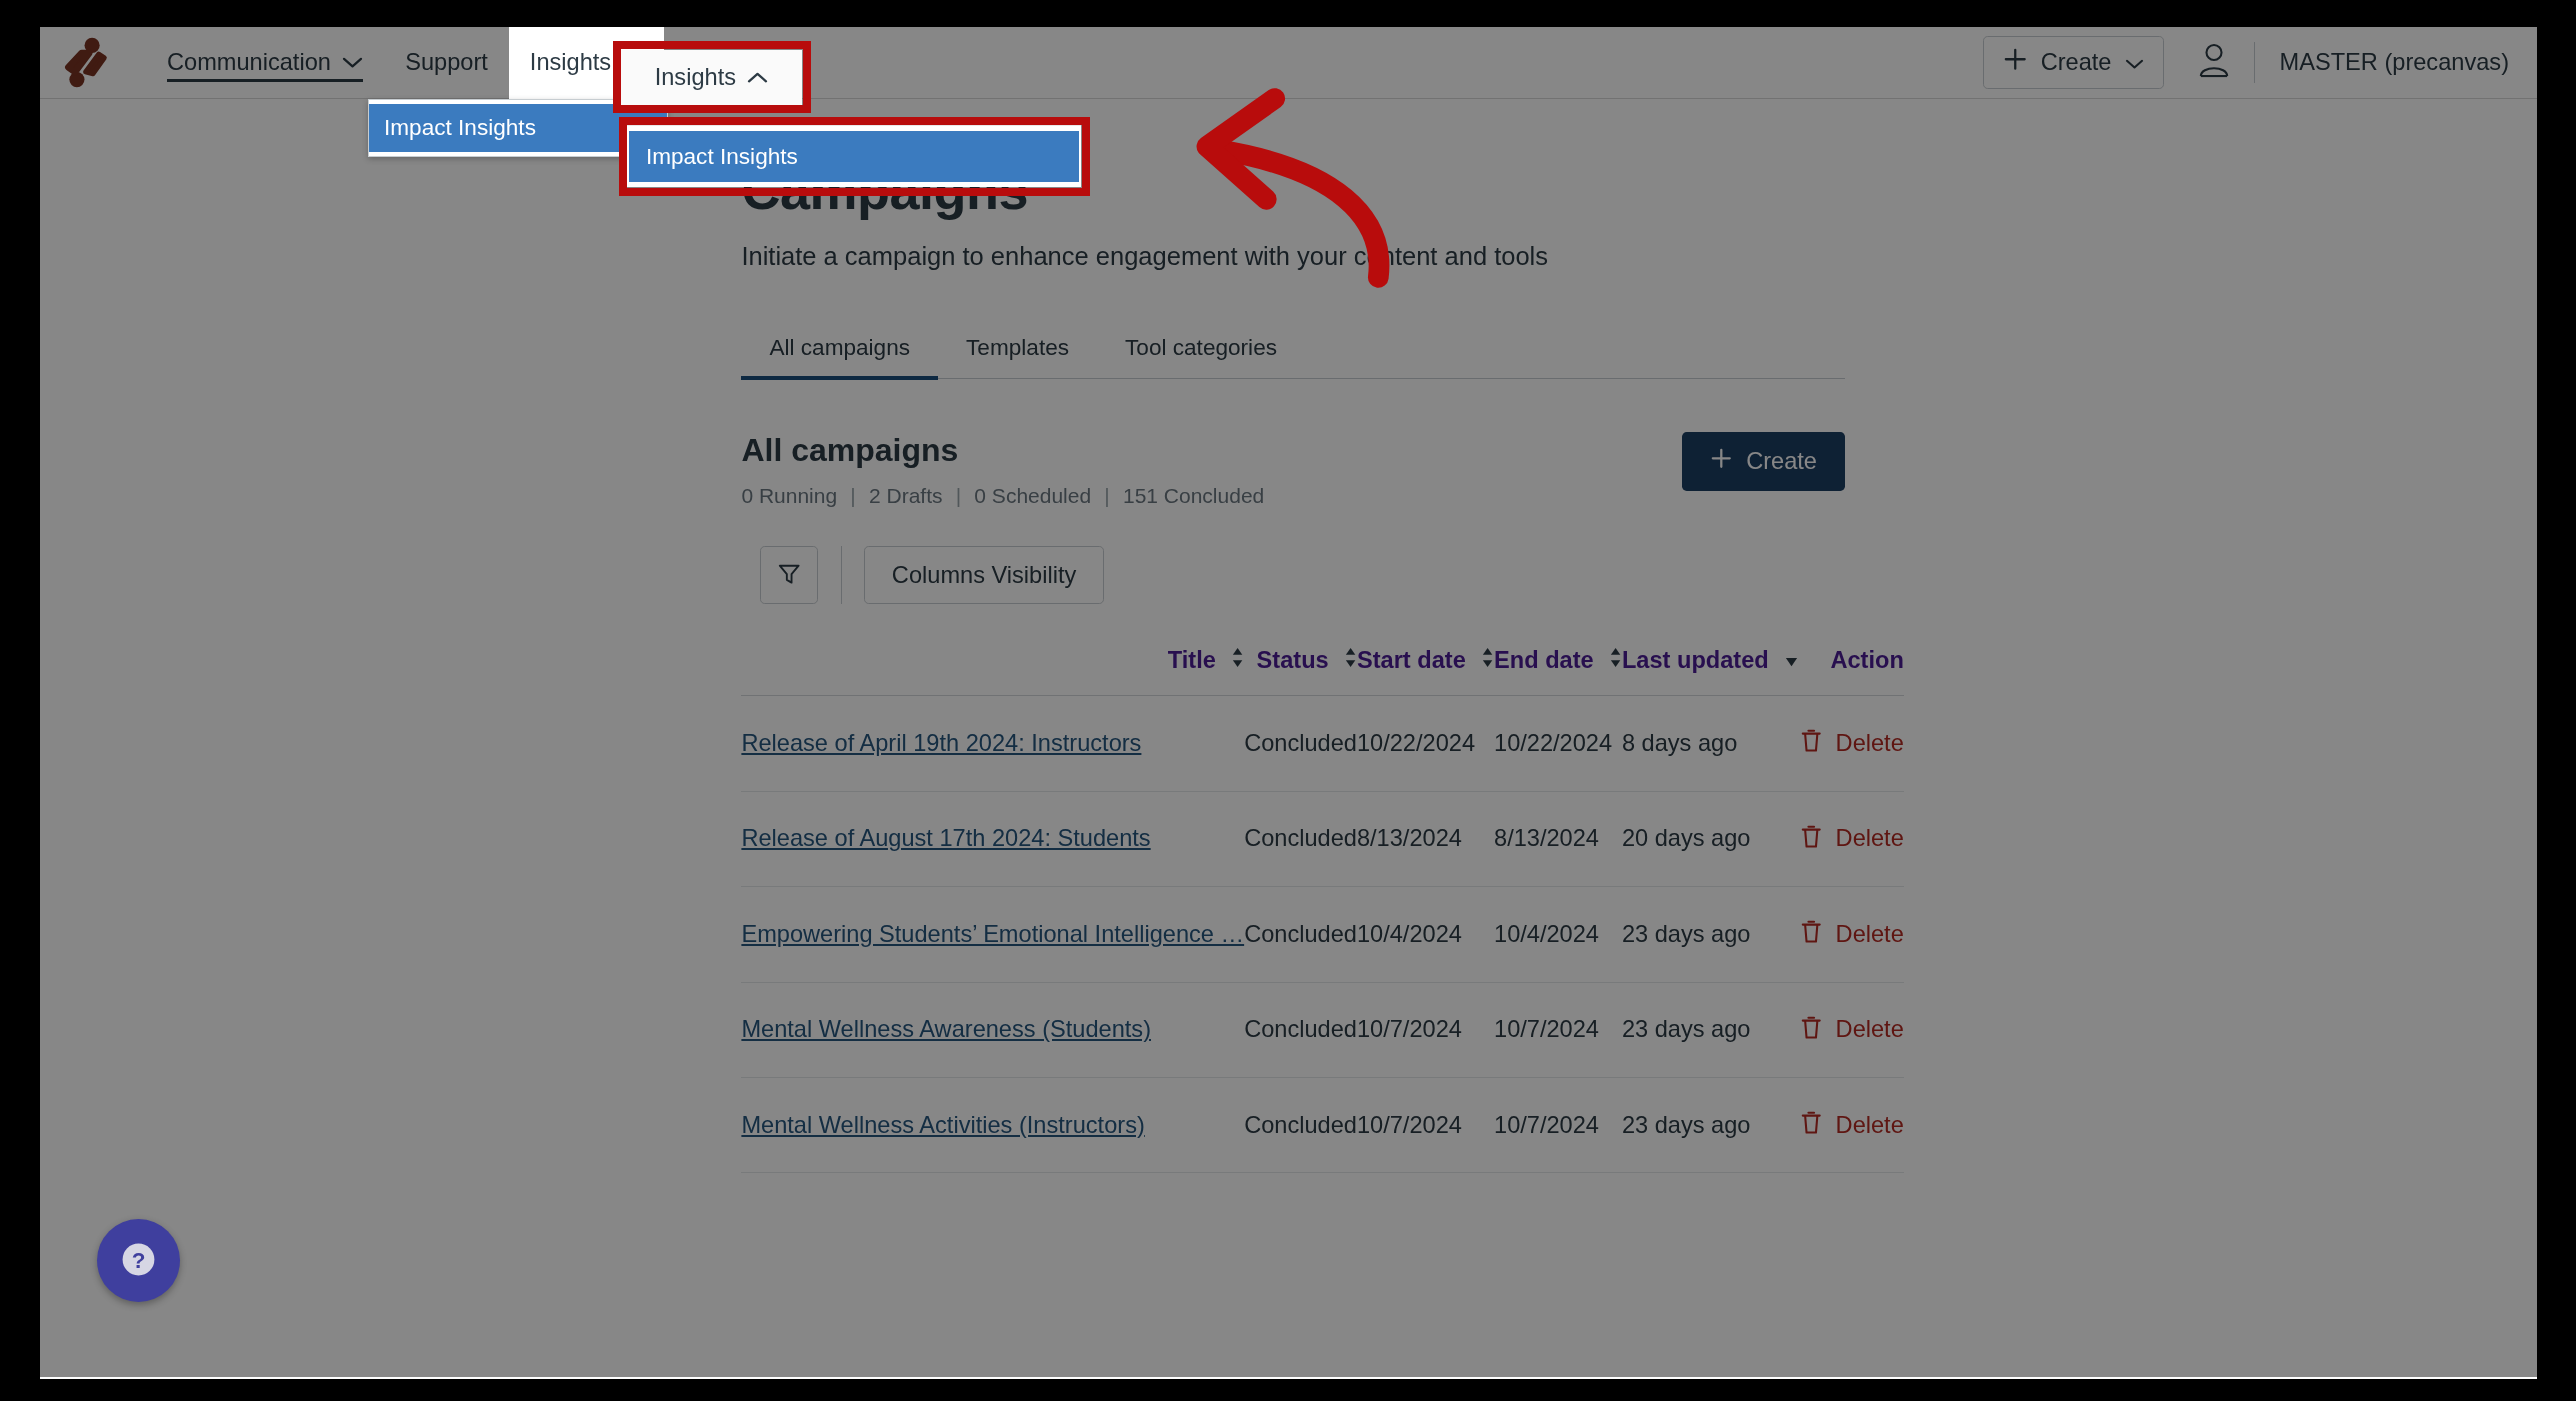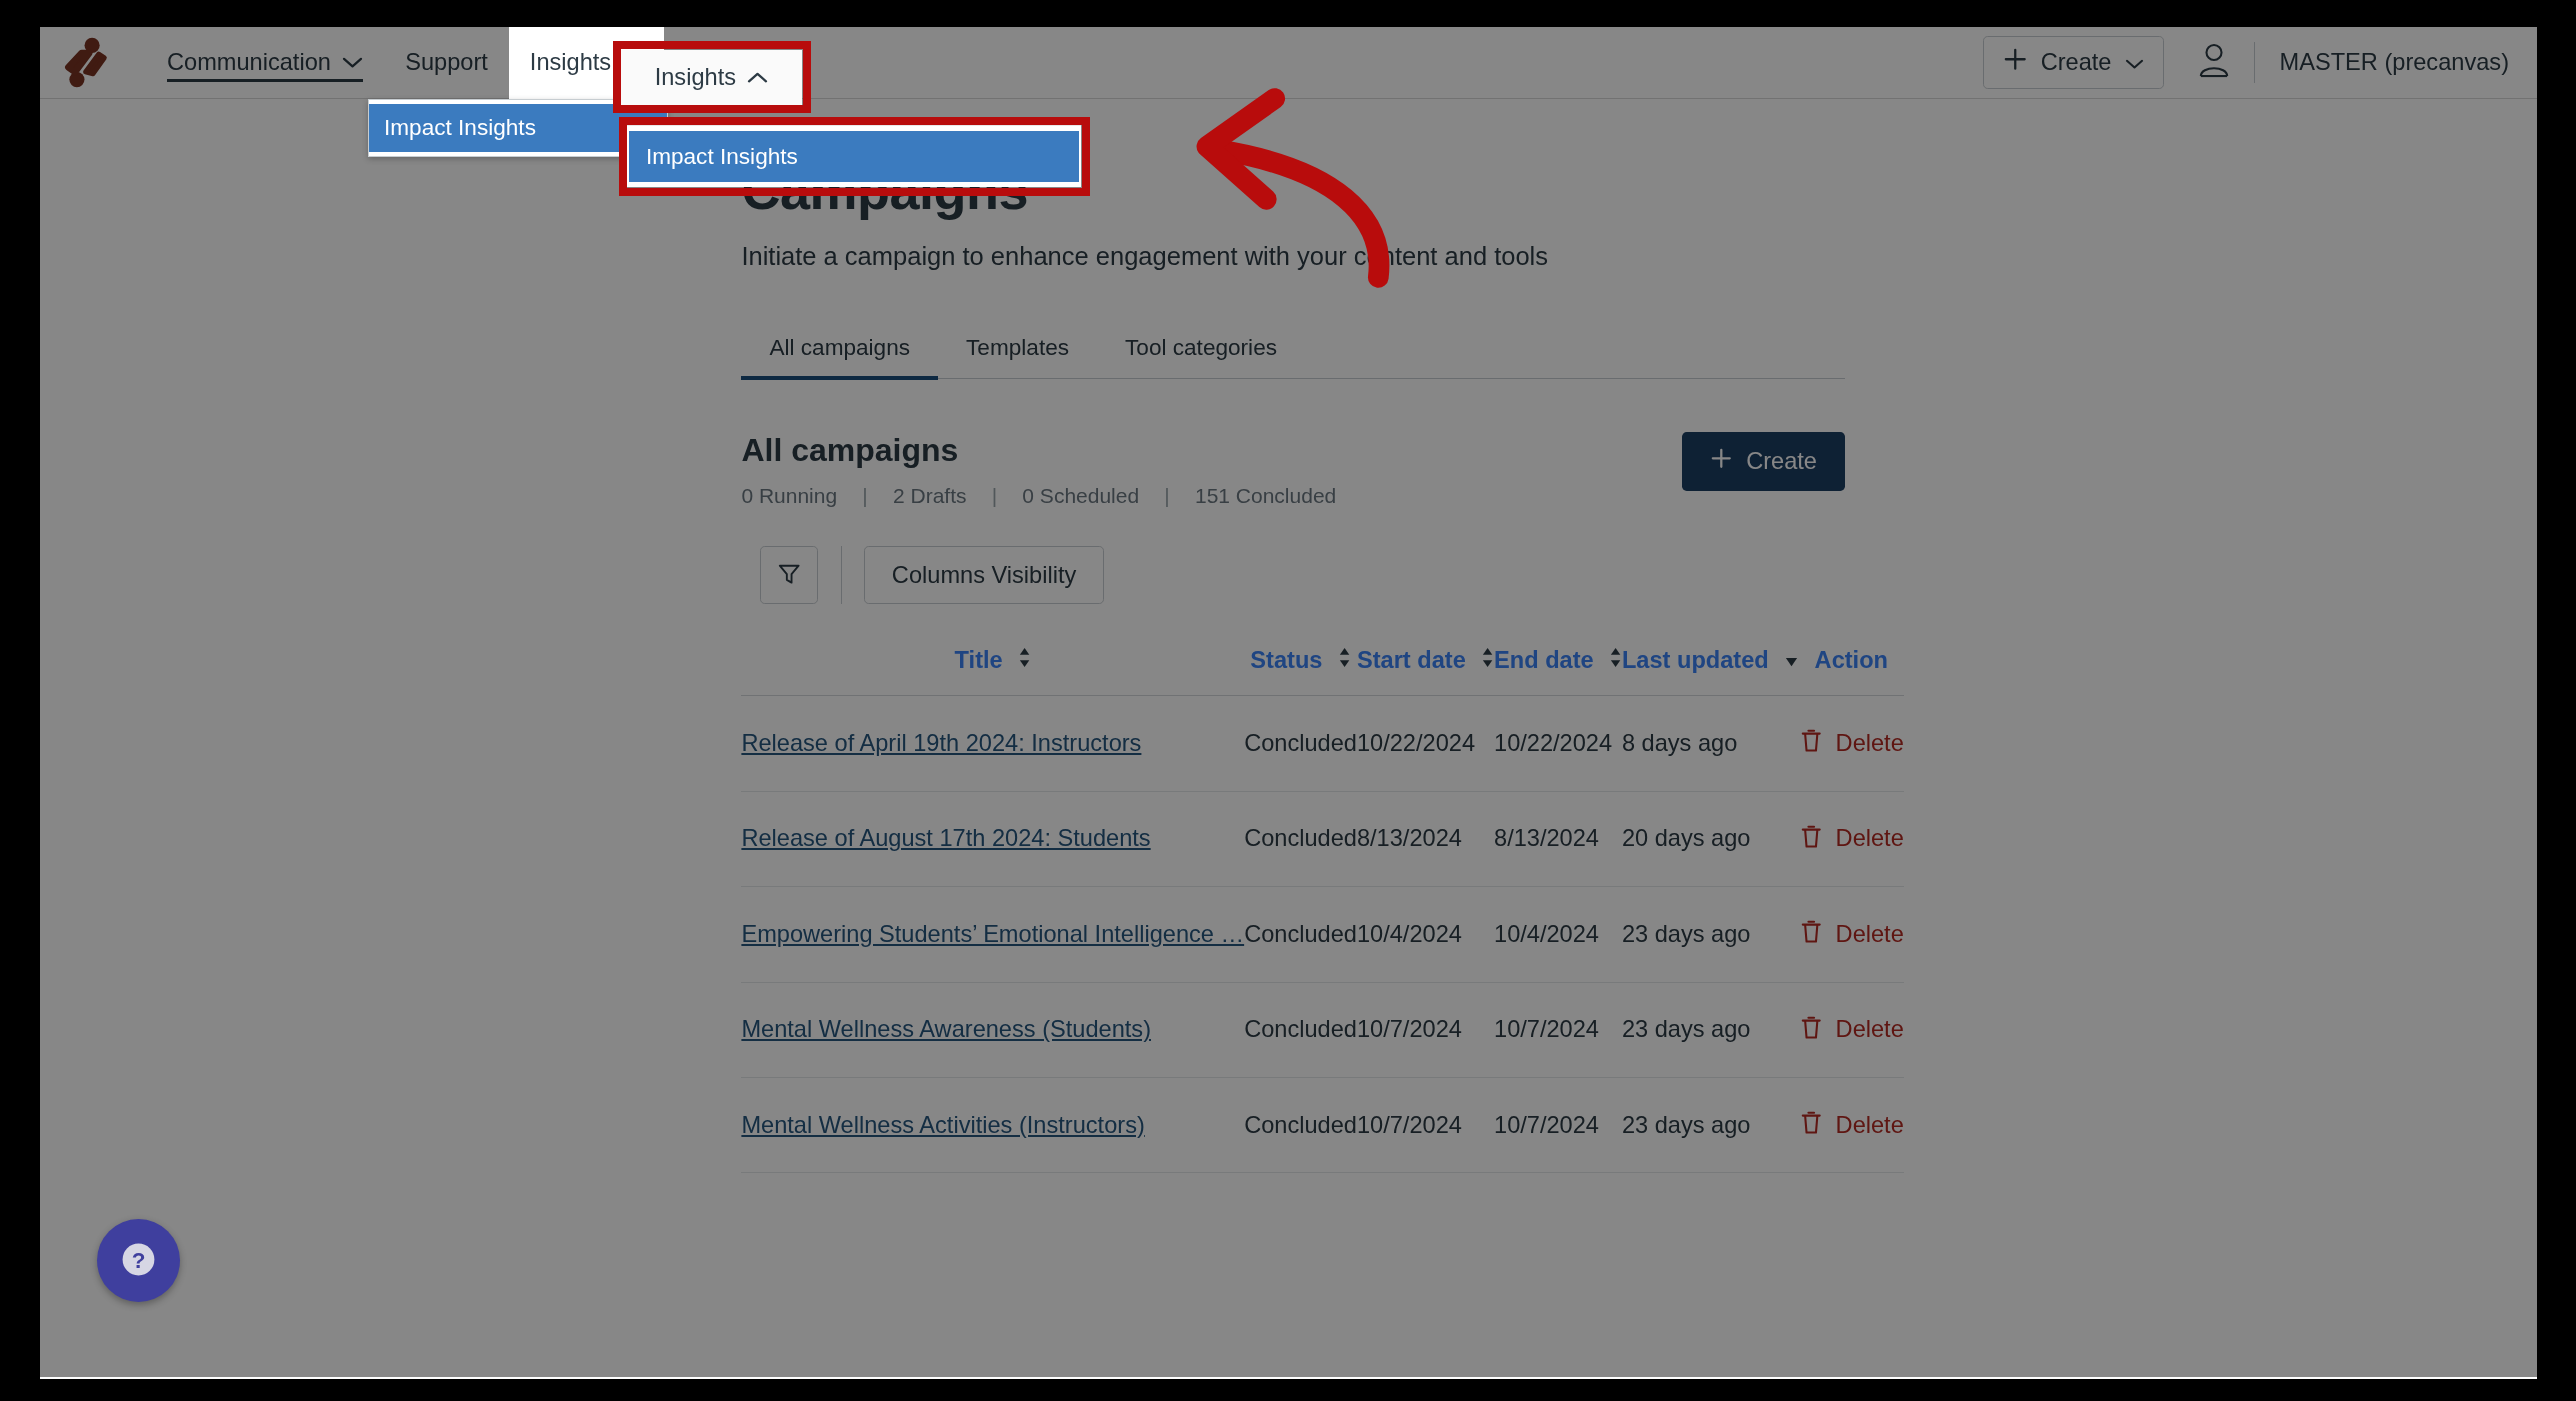--- a/index.html
+++ b/index.html
@@ -91,21 +91,21 @@
   }
   .tab.sel { color: #2d3b45; }
   .tab.sel::after {
     content: ""; position: absolute; left: 0; right: 0; bottom: -1.9px;
     height: 3.8px; background: #1c4e7e;
   }
 
   
   .sec-head { display: flex; align-items: flex-start; margin-top: 53px; }
   #secTitle { font-size: 32px; font-weight: bold; color: #2d3b45; }
-  #secCounts { font-size: 21px; color: #6b7780; margin-top: 15px; display: flex; gap: 12px; }
+  #secCounts { font-size: 21px; color: #6b7780; margin-top: 15px; display: flex; gap: 0; }
   #secCounts span.c { white-space: nowrap; }
   #secCounts span.sep { padding: 0 13.2px; color: #9aa5ab; }
   #createBtnMain {
     margin-left: auto; background: #1c3f63; color: #fff; border: none;
     border-radius: 4.7px; font-size: 23.6px; padding: 15px 28px;
     display: flex; align-items: center; gap: 13.2px; cursor: pointer;
     font-family: "Liberation Sans", sans-serif;
   }
 
   
@@ -127,21 +127,21 @@
   .tb-div { width: 0.9px; height: 58px; background: #c7cdd1; margin: 0 22.6px; }
   #colVisBtn {
     height: 58px; border: 0.9px solid #c7cdd1; border-radius: 4.7px; background: #fff;
     font-size: 23.6px; color: #2d3b45; padding: 0 26.4px; cursor: pointer;
     font-family: "Liberation Sans", sans-serif;
   }
 
   
   #tbl { width: 100%; border-collapse: collapse; margin-top: 43px; }
   #tbl th {
-    text-align: center; font-size: 23.6px; font-weight: bold; color: #3b82f6;
+    text-align: right; font-size: 23.6px; font-weight: bold; color: #4c1d95;
     padding: 0 0 21px 0; border-bottom: 0.9px solid #d3d8db; white-space: nowrap;
   }
   #tbl td {
     font-size: 23.6px; color: #2d3b45; padding: 31px 0; border-bottom: 0.9px solid #e3e6e8;
     white-space: nowrap;
   }
   .sortic { display: inline-block; margin-left: 8.5px; position: relative; top: -0.9px; }
   th.c-title   { width: 641px; padding-left: 21px; }
   td.c-title   { padding-left: 21px; }
   th.c-status, td.c-status { width: 245px; }

